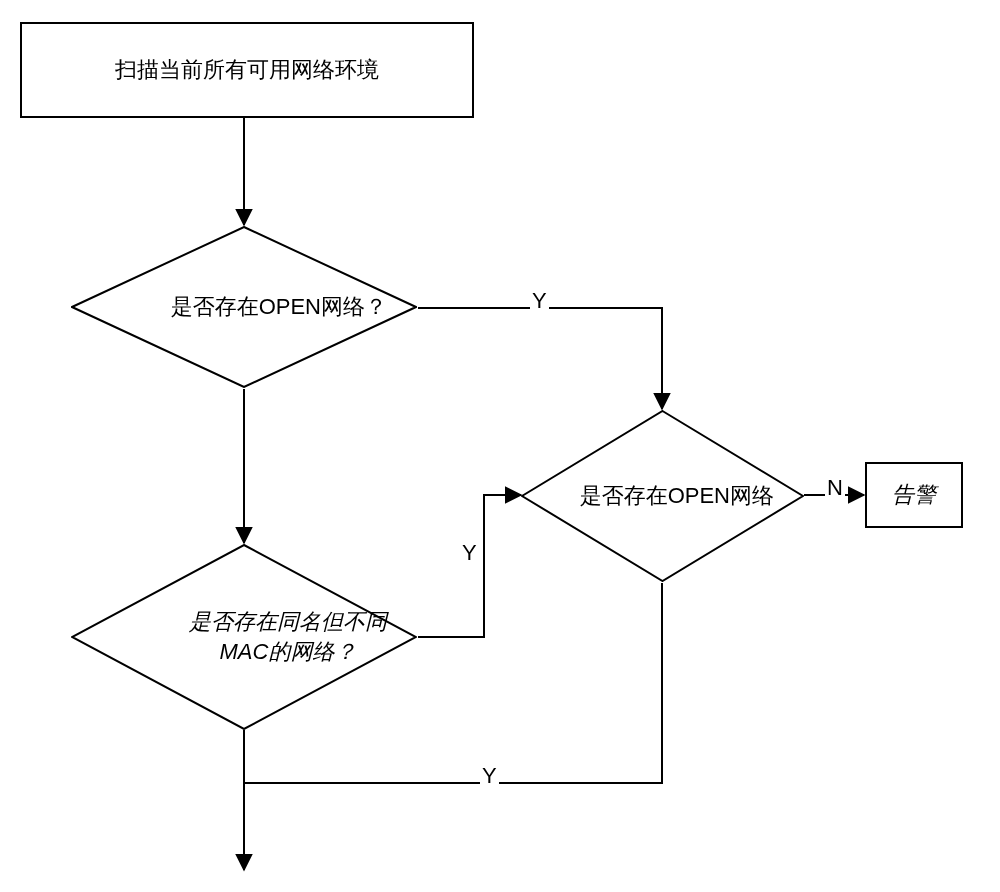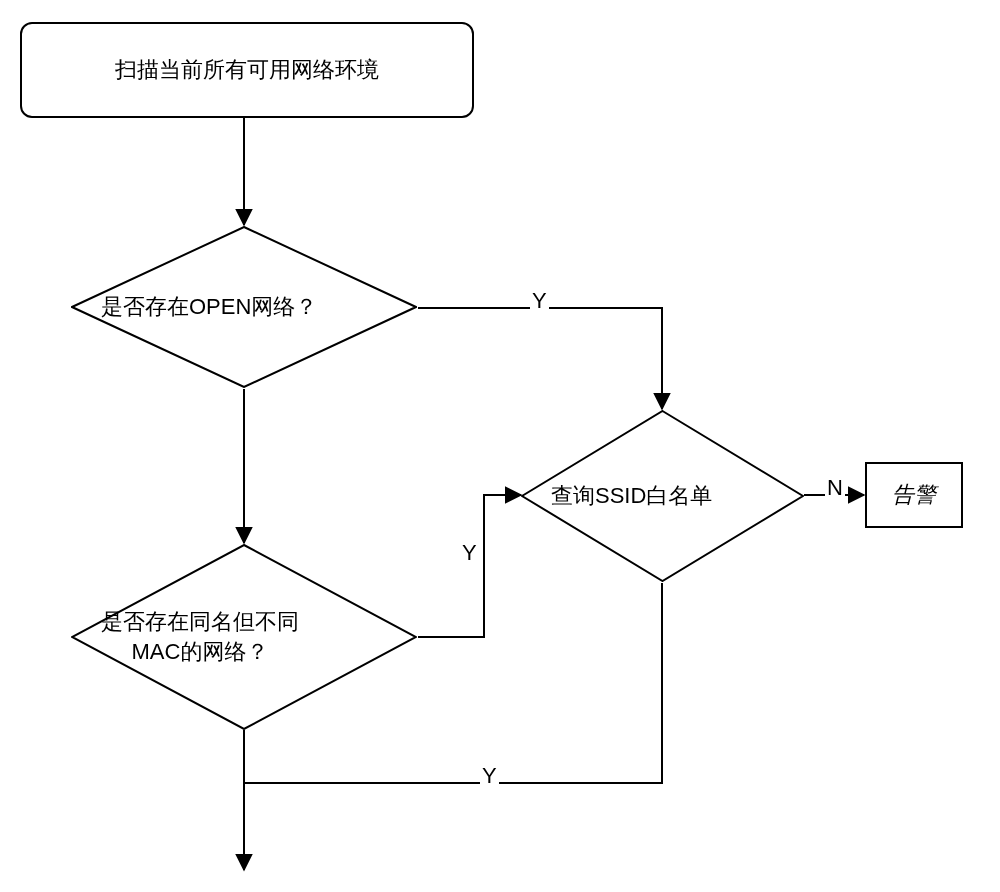--- a/index.html
+++ b/index.html
@@ -26,21 +26,21 @@
     justify-content: center;
     text-align: center;
     font-size: 22px;
     line-height: 1.4;
     padding: 4px;
   }
   .diamond {
     position: absolute;
     display: flex;
     align-items: center;
-    justify-content: flex-start;
+    justify-content: flex-end;
   }
   .diamond svg {
     position: absolute;
     top: 0; left: 0;
     width: 100%;
     height: 100%;
   }
   .diamond .label {
     position: relative;
     text-align: center;
@@ -83,44 +83,44 @@
 
     <path d="M 418 637 L 484 637 L 484 495 L 521 495" stroke="#000" stroke-width="2" fill="none" marker-end="url(#arrow)"></path>
 
     <path d="M 804 495 L 864 495" stroke="#000" stroke-width="2" fill="none" marker-end="url(#arrow)"></path>
 
     <path d="M 662 583 L 662 783 L 244 783" stroke="#000" stroke-width="2" fill="none"></path>
 
     <path d="M 244 730 L 244 870" stroke="#000" stroke-width="2" fill="none" marker-end="url(#arrow)"></path>
   </svg>
 
-  <div class="rect" style="left:20px; top:22px; width:454px; height:96px;border-radius:12px;">
+  <div class="rect" style="left:20px; top:22px; width:454px; height:96px;">
     <span>扫描当前所有可用网络环境</span>
   </div>
 
   <div class="diamond" style="left:71px; top:226px; width:346px; height:162px;">
     <svg viewBox="0 0 346 162" preserveAspectRatio="none">
       <polygon points="173,1 345,81 173,161 1,81" fill="#fff" stroke="#000" stroke-width="2"></polygon>
     </svg>
     <span class="label">是否存在OPEN网络？</span>
   </div>
 
-  <div class="diamond" style="left:71px; top:544px; width:346px; height:186px;">
+  <div class="diamond" style="left:71px; top:544px; width:346px; height:186px;font-style:italic;">
     <svg viewBox="0 0 346 186" preserveAspectRatio="none">
       <polygon points="173,1 345,93 173,185 1,93" fill="#fff" stroke="#000" stroke-width="2"></polygon>
     </svg>
     <span class="label" style="white-space:pre-line;">是否存在同名但不同
 MAC的网络？</span>
   </div>
 
   <div class="diamond" style="left:521px; top:410px; width:283px; height:172px;">
     <svg viewBox="0 0 283 172" preserveAspectRatio="none">
       <polygon points="141.5,1 282,86 141.5,171 1,86" fill="#fff" stroke="#000" stroke-width="2"></polygon>
     </svg>
-    <span class="label">查询SSID白名单</span>
+    <span class="label">是否存在OPEN网络</span>
   </div>
 
   <div class="rect" style="left:865px; top:462px; width:98px; height:66px;font-style:italic;">
     <span>告警</span>
   </div>
 
   <span class="edge-label" style="left:530px; top:288px;">Y</span>
   <span class="edge-label" style="left:460px; top:540px;">Y</span>
   <span class="edge-label" style="left:480px; top:763px;">Y</span>
   <span class="edge-label" style="left:825px; top:475px;">N</span>

